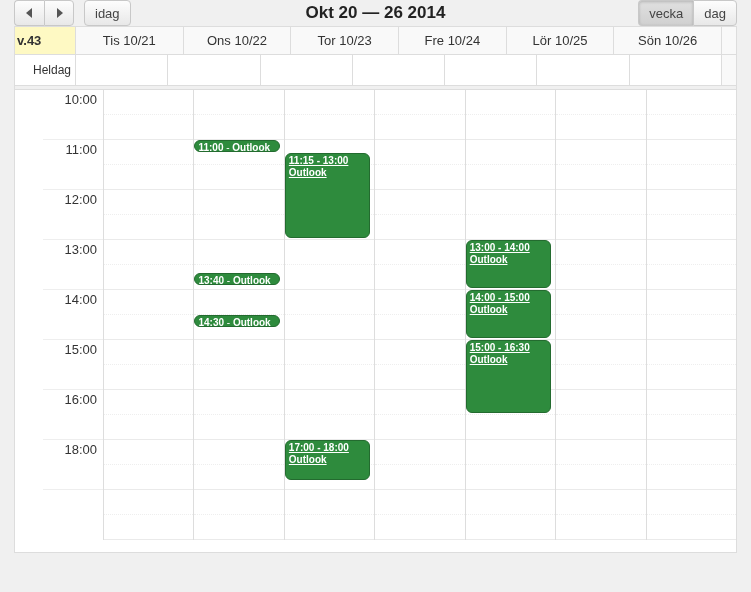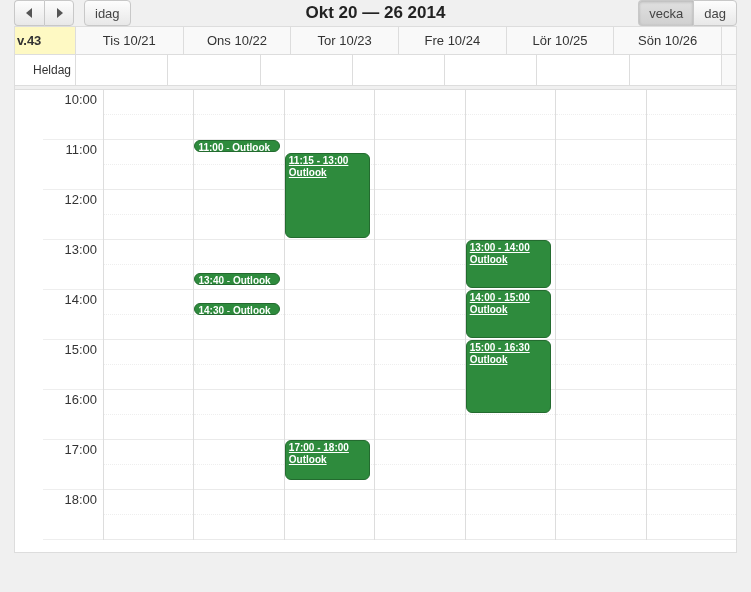--- a/index.html
+++ b/index.html
@@ -228,21 +228,20 @@
   <div class="scroll-area">
     <div class="grid">
       <div class="time-axis" id="time-axis">
           <div class="time-slot">10:00</div>
           <div class="time-slot">11:00</div>
           <div class="time-slot">12:00</div>
           <div class="time-slot">13:00</div>
           <div class="time-slot">14:00</div>
           <div class="time-slot">15:00</div>
           <div class="time-slot">16:00</div>
-          <div class="time-slot">17:00</div>
           <div class="time-slot">18:00</div>
         </div>
       <div class="day-cols" id="day-cols">
           <div class="day-col">
             <div class="half"></div>
             <div class="half hourline"></div>
             <div class="half"></div>
             <div class="half hourline"></div>
             <div class="half"></div>
             <div class="half hourline"></div>
@@ -273,21 +272,21 @@
             <div class="half"></div>
             <div class="half hourline"></div>
             <div class="half"></div>
             <div class="half hourline"></div>
             <div class="half"></div>
             <div class="half hourline"></div>
             <div class="half"></div>
             <div class="half hourline"></div>
             <div class="event compact" style="top: 50px; height: 12px;"><span class="ev-time">11:00</span><span class="sep"> - </span><span class="ev-title">Outlook</span></div>
             <div class="event compact" style="top: 183.333px; height: 12px;"><span class="ev-time">13:40</span><span class="sep"> - </span><span class="ev-title">Outlook</span></div>
-            <div class="event compact" style="top: 213px; height: 12px;"><span class="ev-time">14:30</span><span class="sep"> - </span><span class="ev-title">Outlook</span></div>
+            <div class="event compact" style="top: 225px; height: 12px;"><span class="ev-time">14:30</span><span class="sep"> - </span><span class="ev-title">Outlook</span></div>
           </div>
           <div class="day-col">
             <div class="half"></div>
             <div class="half hourline"></div>
             <div class="half"></div>
             <div class="half hourline"></div>
             <div class="half"></div>
             <div class="half hourline"></div>
             <div class="half"></div>
             <div class="half hourline"></div>

